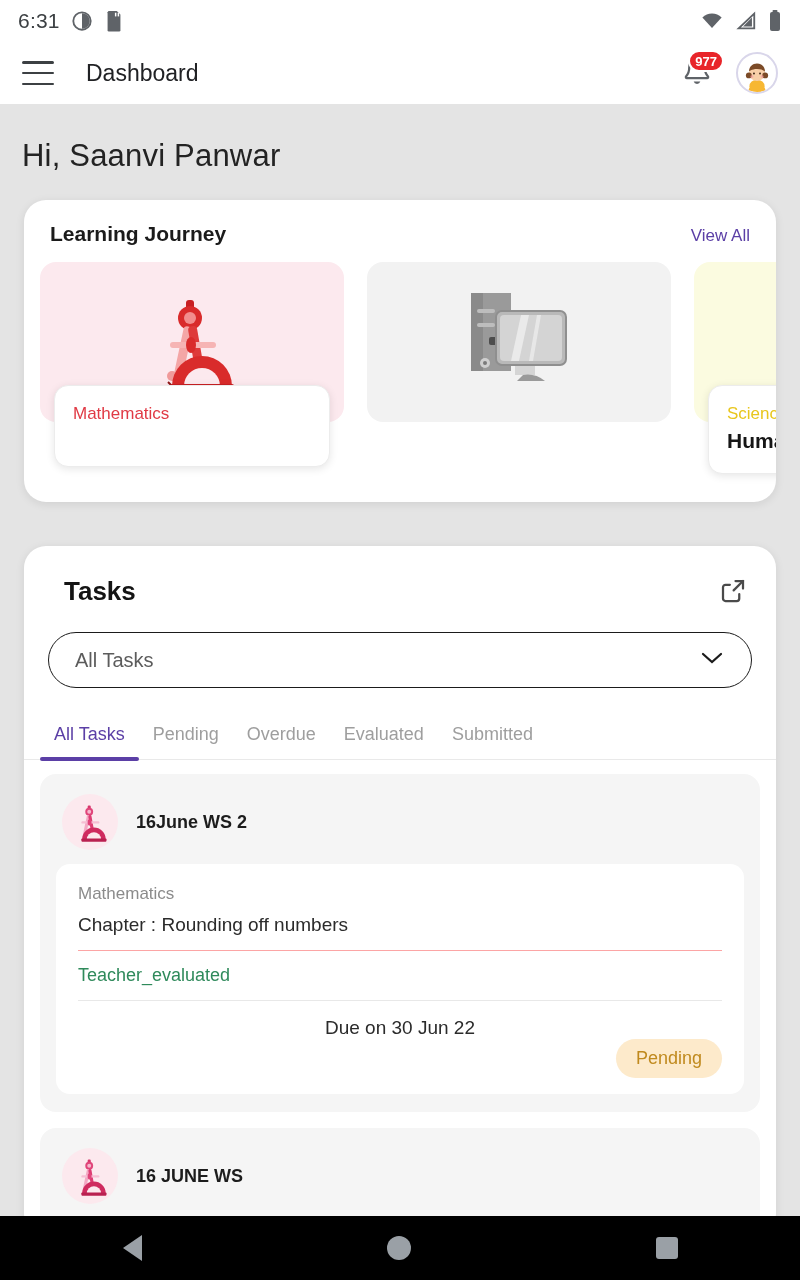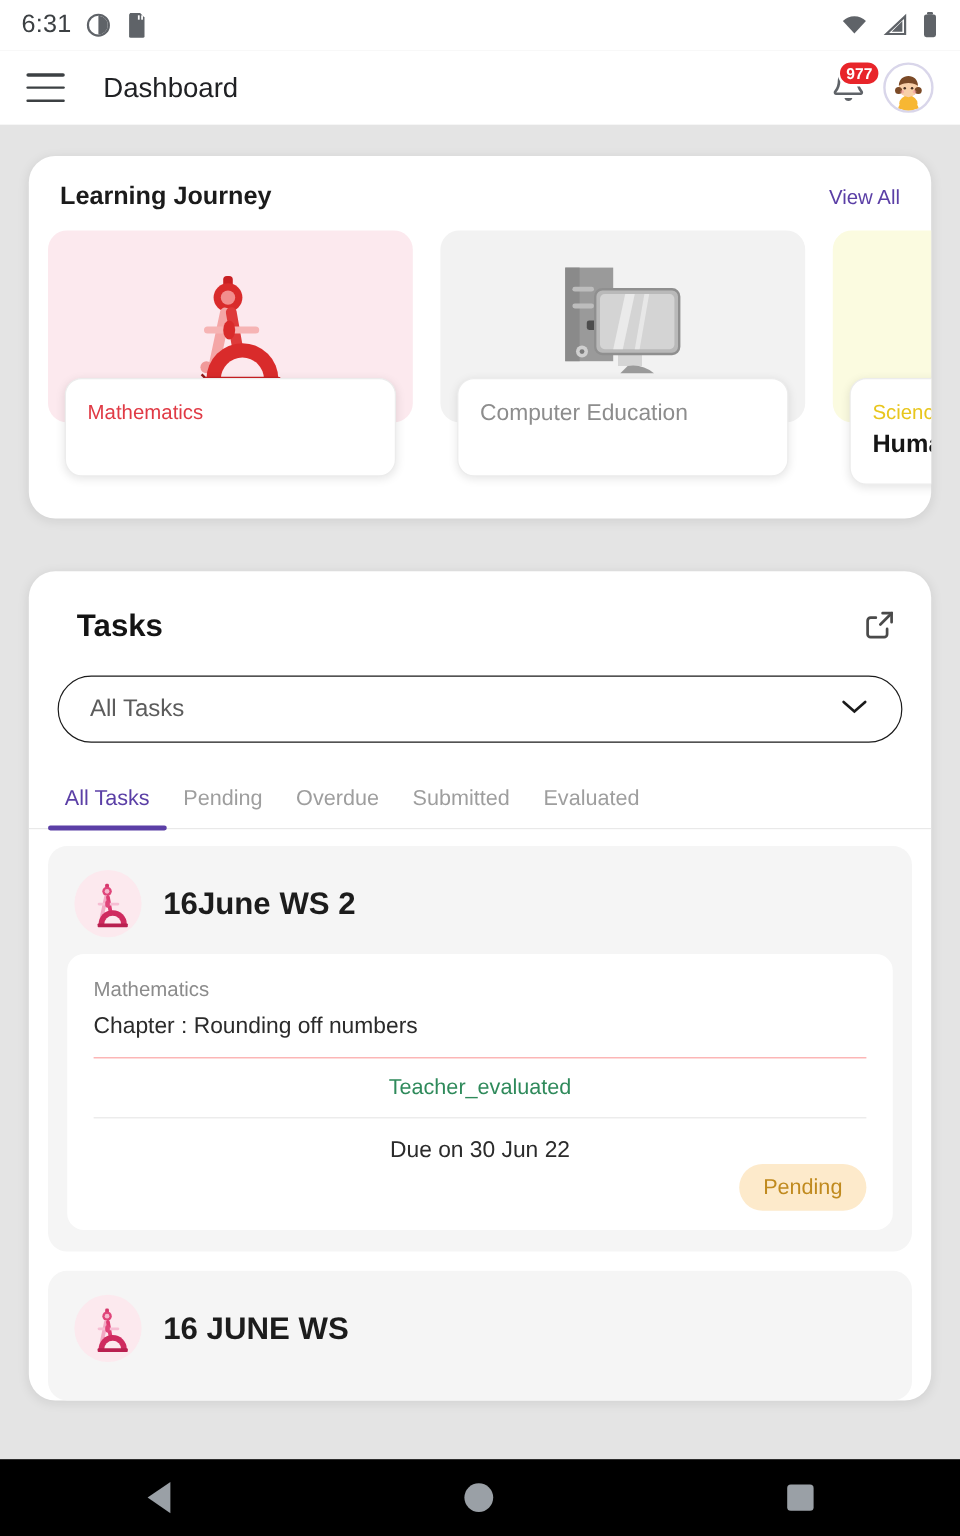--- a/index.html
+++ b/index.html
@@ -23,21 +23,21 @@
 
   
   .appbar {
     height:62px; background:#ffffff;
     display:flex; align-items:center; padding:0 22px;
   }
   .hamburger { width:32px; height:24px; display:flex; flex-direction:column;
                justify-content:space-between; cursor:pointer; }
   .hamburger span { display:block; height:2.5px; background:#3c4043; border-radius:2px; }
   .appbar-title { font-size:23px; color:#202124; margin-left:32px; font-weight:400; }
-  .appbar-right { margin-left:auto; display:flex; align-items:center; gap:12px; }
+  .appbar-right { margin-left:auto; display:flex; align-items:center; gap:22px; }
 
   .bell-wrap { position:relative; width:34px; height:36px; }
   .badge {
     position:absolute; top:-5px; right:-10px;
     background:#e8252a; color:#fff; border-radius:999px;
     min-width:30px; height:22px; padding:0 5px;
     font-size:13px; font-weight:700;
     display:flex; align-items:center; justify-content:center;
     border:2px solid #fff;
   }
@@ -116,27 +116,27 @@
   .task-list { padding:14px 16px 0 16px; }
   .task-item {
     background:#f5f5f5; border-radius:16px;
     padding:16px 16px 18px 16px; margin-bottom:16px;
   }
   .task-head { display:flex; align-items:center; gap:18px; padding:4px 0 14px 6px; }
   .task-icon {
     width:56px; height:56px; border-radius:50%; background:#fce9ee;
     display:flex; align-items:center; justify-content:center; flex:0 0 auto;
   }
-  .task-title { font-size:26px; font-weight:700; color:#1c1c1c; }
+  .task-title { font-size:18px; font-weight:700; color:#1c1c1c; }
   .task-body { background:#fff; border-radius:14px; padding:4px 22px 10px 22px; }
   .task-subject { font-size:17px; color:#8b8b8b; padding:16px 0 6px 0; }
   .task-chapter { font-size:19px; color:#2b2b2b; padding:4px 0 14px 0;
                   border-bottom:1px solid #fca5a5; }
   .task-status { font-size:18px; color:#2f8a5b; padding:14px 0 14px 0;
-                 border-bottom:1px solid #e8e8e8;text-align:center; }
+                 border-bottom:1px solid #e8e8e8; }
   .task-foot { display:flex; align-items:center; padding:16px 0 6px 0;flex-direction:column; }
   .task-due { font-size:19px; color:#2b2b2b; }
   .pill {
     margin-left:auto; background:#fdeacb; color:#c08a1e;
     font-size:18px; border-radius:999px; padding:9px 20px;
   }
 
   
   .navbar {
     position:absolute; left:0; bottom:0; width:800px; height:64px;
@@ -209,20 +209,21 @@
         <circle cx="23.2" cy="20.6" r="1.1" fill="#4a3223"></circle>
         <circle cx="14.6" cy="23.6" r="1.6" fill="#f49aa0" opacity=".6"></circle>
         <circle cx="25.4" cy="23.6" r="1.6" fill="#f49aa0" opacity=".6"></circle>
       </svg>
     </div>
   </div>
 </div>
 
 <div class="page clip">
 
+  <div class="greeting">Hi, Saanvi Panwar</div>
 
   <div class="card">
     <div class="lj-head">
       <div class="lj-title">Learning Journey</div>
       <div class="view-all">View All</div>
     </div>
 
     <div class="lj-scroller">
 
       <div class="subject-card">
@@ -258,24 +259,20 @@
             <circle cx="26" cy="76" r="5" fill="#cfcfcf"></circle>
             <circle cx="26" cy="76" r="2" fill="#7a7a7a"></circle>
             <rect x="56" y="72" width="20" height="16" fill="#d5d5d5"></rect>
             <path d="M64 88 q12 -2 22 6 H58 z" fill="#9a9a9a"></path>
             <rect x="37" y="24" width="70" height="54" rx="6" fill="#b9b9b9" stroke="#8f8f8f" stroke-width="2"></rect>
             <rect x="41" y="28" width="62" height="46" rx="4" fill="#d4d4d4"></rect>
             <path d="M62 28 L52 74 L60 74 L70 28 z" fill="#ededed" opacity=".85"></path>
             <path d="M78 28 L70 74 L74 74 L82 28 z" fill="#ededed" opacity=".75"></path>
           </svg>
         </div>
-        <div class="subject-label">
-          <div class="subject-name" style="color:#8d8d8d;font-size:19px">Computer Education</div>
-          <div class="subject-chapter"></div>
-        </div>
       </div>
 
       <div class="subject-card">
         <div class="subject-hero" style="background:#fbfbe0"></div>
         <div class="subject-label">
           <div class="subject-name" style="color:#e8c61d">Science</div>
           <div class="subject-chapter">Human</div>
         </div>
       </div>
 
@@ -300,22 +297,22 @@
         <svg width="26" height="18" viewBox="0 0 26 18">
           <path d="M4 5 L13 13 L22 5" fill="none" stroke="#1b1b1b" stroke-width="2.2" stroke-linecap="round"></path>
         </svg>
       </span>
     </div>
 
     <div class="tabs">
       <div class="tab active">All Tasks</div>
       <div class="tab">Pending</div>
       <div class="tab">Overdue</div>
+      <div class="tab">Evaluated</div>
       <div class="tab">Submitted</div>
-      <div class="tab">Evaluated</div>
     </div>
 
     <div class="task-list">
 
       <div class="task-item">
         <div class="task-head">
           <div class="task-icon">
             <svg width="38" height="44" viewBox="0 0 96 112">
               <rect x="42" y="14" width="8" height="18" rx="3" fill="#d6376b"></rect>
               <circle cx="46" cy="30" r="10" fill="#e0457a"></circle>

